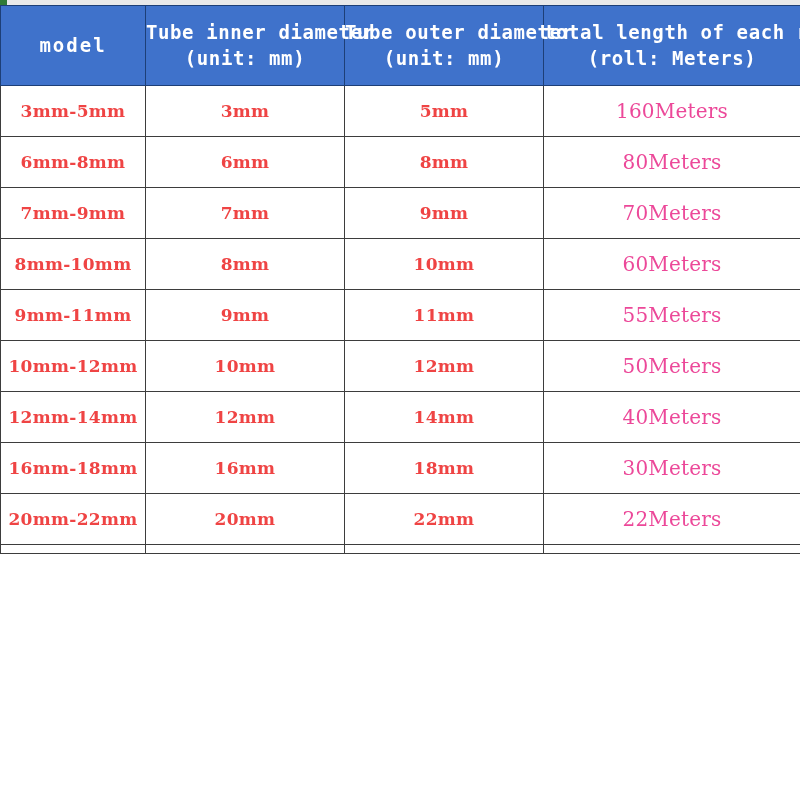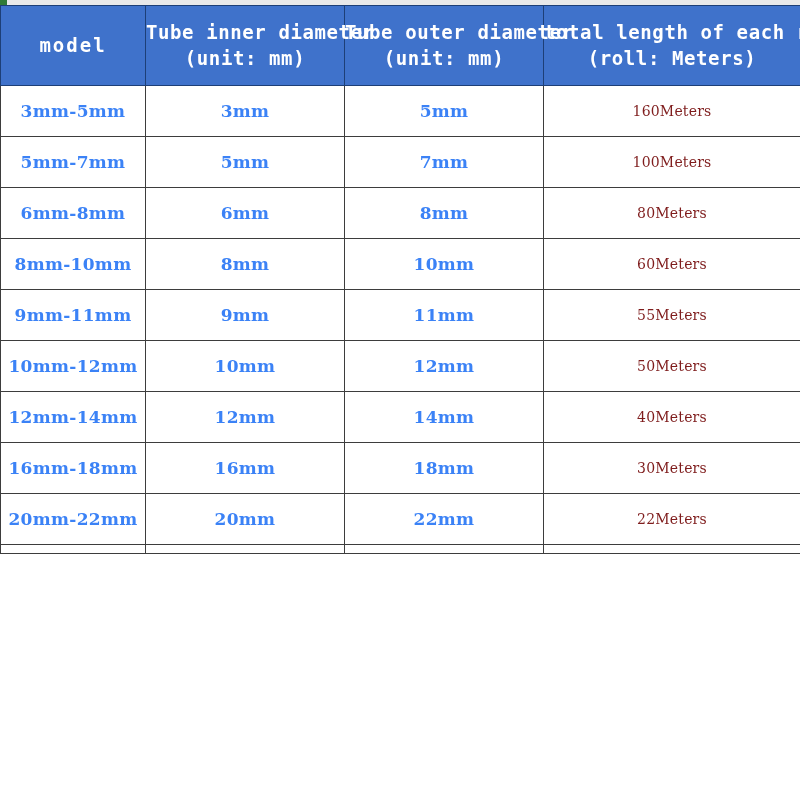--- a/index.html
+++ b/index.html
@@ -79,30 +79,30 @@
     white-space: nowrap;
   }
   .spec-table thead th.h-model {
     font-size: 19px;
     letter-spacing: 2px;
   }
 
   .spec-table tbody td {
     height: 50px;
     background: #ffffff;
-    color: #3b82f6;
+    color: #ef4444;
     font-size: 17px;
     font-weight: 700;
     letter-spacing: 0.3px;
     white-space: nowrap;
   }
   .spec-table tbody td.cell-length {
     font-weight: 400;
-    font-size: 14px;
-    color: #7f1d1d;
+    font-size: 20px;
+    color: #ec4899;
     letter-spacing: 0.2px;
   }
 
   
   .spec-table tbody tr.row-clipped td {
     height: 8px;
     font-size: 0;
     color: transparent;
   }
 </style>
@@ -141,30 +141,30 @@
       </tr>
     </thead>
     <tbody id="table-body">
         <tr>
           <td>3mm-5mm</td>
           <td>3mm</td>
           <td>5mm</td>
           <td class="cell-length">160Meters</td>
         </tr>
         <tr>
-          <td>5mm-7mm</td>
-          <td>5mm</td>
-          <td>7mm</td>
-          <td class="cell-length">100Meters</td>
-        </tr>
-        <tr>
           <td>6mm-8mm</td>
           <td>6mm</td>
           <td>8mm</td>
           <td class="cell-length">80Meters</td>
+        </tr>
+        <tr>
+          <td>7mm-9mm</td>
+          <td>7mm</td>
+          <td>9mm</td>
+          <td class="cell-length">70Meters</td>
         </tr>
         <tr>
           <td>8mm-10mm</td>
           <td>8mm</td>
           <td>10mm</td>
           <td class="cell-length">60Meters</td>
         </tr>
         <tr>
           <td>9mm-11mm</td>
           <td>9mm</td>

